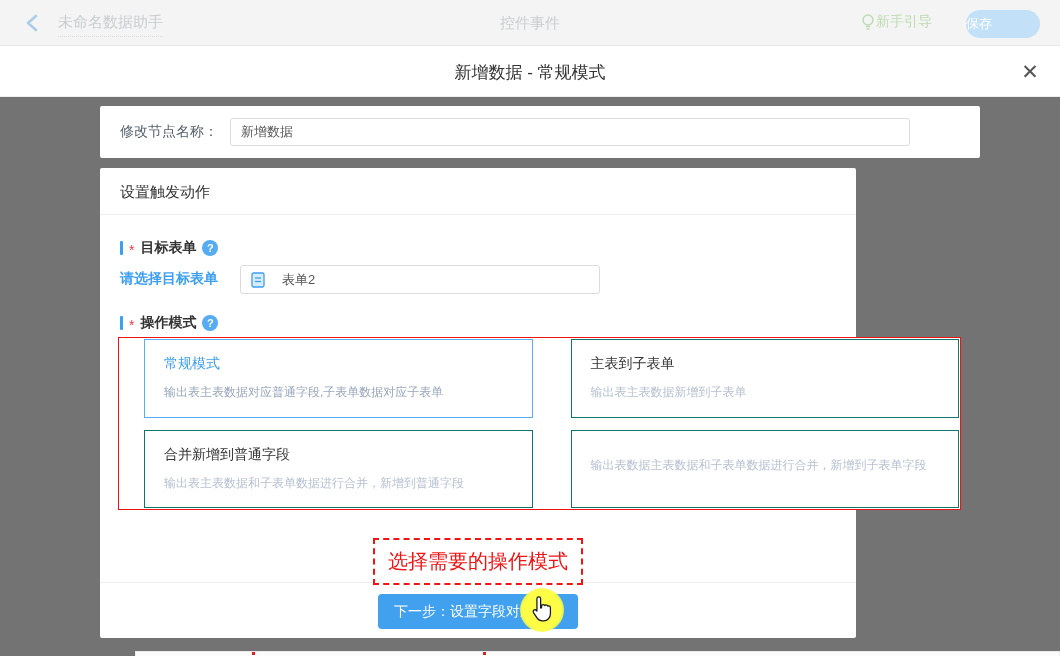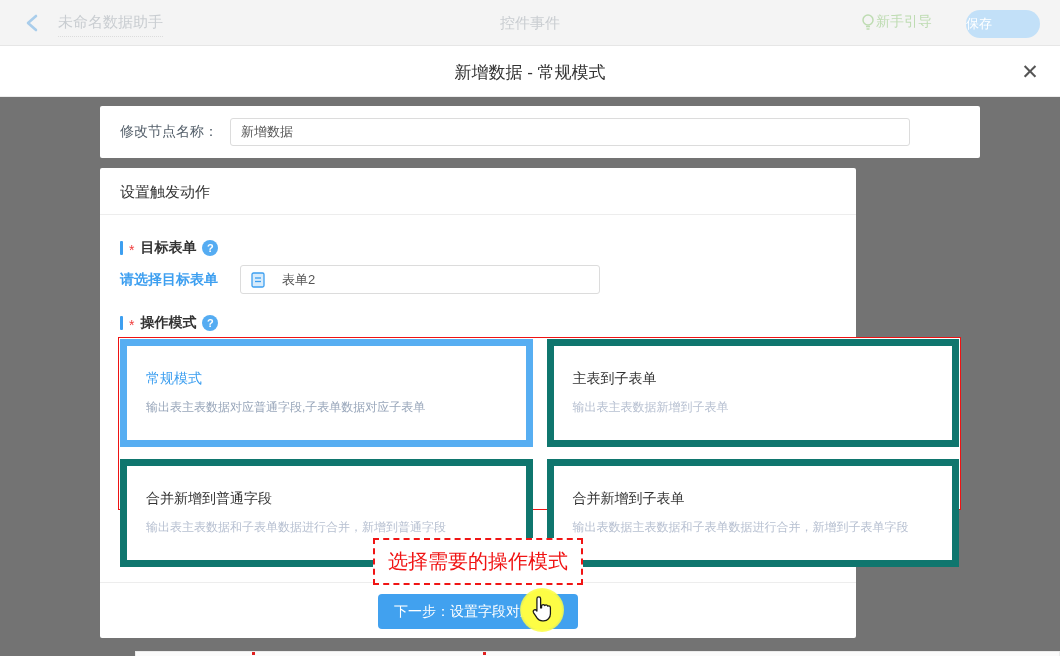--- a/index.html
+++ b/index.html
@@ -63,37 +63,37 @@
   .row-opmode { top:146px; }
   .blue-bar { width:3px; height:14px; background:#3d9ff0; border-radius:1px; }
   .req-mark { color:#f03b3b; font-size:14px; line-height:14px; margin-top:3px; }
   .field-label { font-size:14px; color:#333; font-weight:bold; }
   .help-icon {
     width:16px; height:16px; border-radius:50%; background:#55acf2; color:#fff;
     font-size:11px; font-weight:bold; text-align:center; line-height:16px; cursor:pointer;
   }
   .select-link {
     position:absolute; left:20px; top:97px; height:28px; line-height:28px;
-    font-size:14px; font-weight:bold; color:#3d9ff0; cursor:pointer;
+    font-size:14px; font-weight:bold; color:#3d9ff0; cursor:pointer;font-family:Liberation Serif, serif;
   }
   .form-select {
     position:absolute; left:140px; top:97px; width:360px; height:29px;
     border:1px solid #dcdcdc; border-radius:3px; background:#fff;
     display:flex; align-items:center; padding:0 10px; gap:17px; cursor:pointer;
   }
   .form-select-value { font-size:13px; color:#555; }
   
   .mode-grid {
     position:absolute; left:18px; top:169px; width:843px; height:173px;
     border:1px solid #ee1313;
     display:grid; grid-template-columns:1fr 1fr; column-gap:14px; row-gap:12px;
     padding:1px; background:#fff;
   }
   .mode-cell {
-    border:7px solid #0f766e; background:#fff; padding:24px 19px; cursor:pointer;
+    border:1px solid #0f766e; background:#fff; padding:15px 19px; cursor:pointer;margin-left:24px;
   }
   .mode-cell.selected { border-color:#57aef2; }
   .mode-title { font-size:14px; color:#333; }
   .mode-cell.selected .mode-title { color:#3d9ff0; }
   .mode-desc { font-size:12px; color:#b7c0d1; margin-top:11px; }
   .mode-cell.selected .mode-desc { color:#98a6ba; }
   
   .divider { position:absolute; left:0; right:0; top:414px; height:1px; background:#ededed; }
   .annotation {
     position:absolute; top:370px; left:50%; transform:translateX(-50%);
@@ -189,21 +189,20 @@
       </div>
       <div class="mode-cell">
         <div class="mode-title">主表到子表单</div>
         <div class="mode-desc">输出表主表数据新增到子表单</div>
       </div>
       <div class="mode-cell">
         <div class="mode-title">合并新增到普通字段</div>
         <div class="mode-desc">输出表主表数据和子表单数据进行合并，新增到普通字段</div>
       </div>
       <div class="mode-cell">
-        <div class="mode-title">合并新增到子表单</div>
         <div class="mode-desc">输出表数据主表数据和子表单数据进行合并，新增到子表单字段</div>
       </div>
     </div>
 
     <div class="divider"></div>
     <div class="annotation">选择需要的操作模式</div>
     <div class="next-btn">下一步：设置字段对应关系</div>
   </div>
 
   <div class="bottom-hint"></div>

